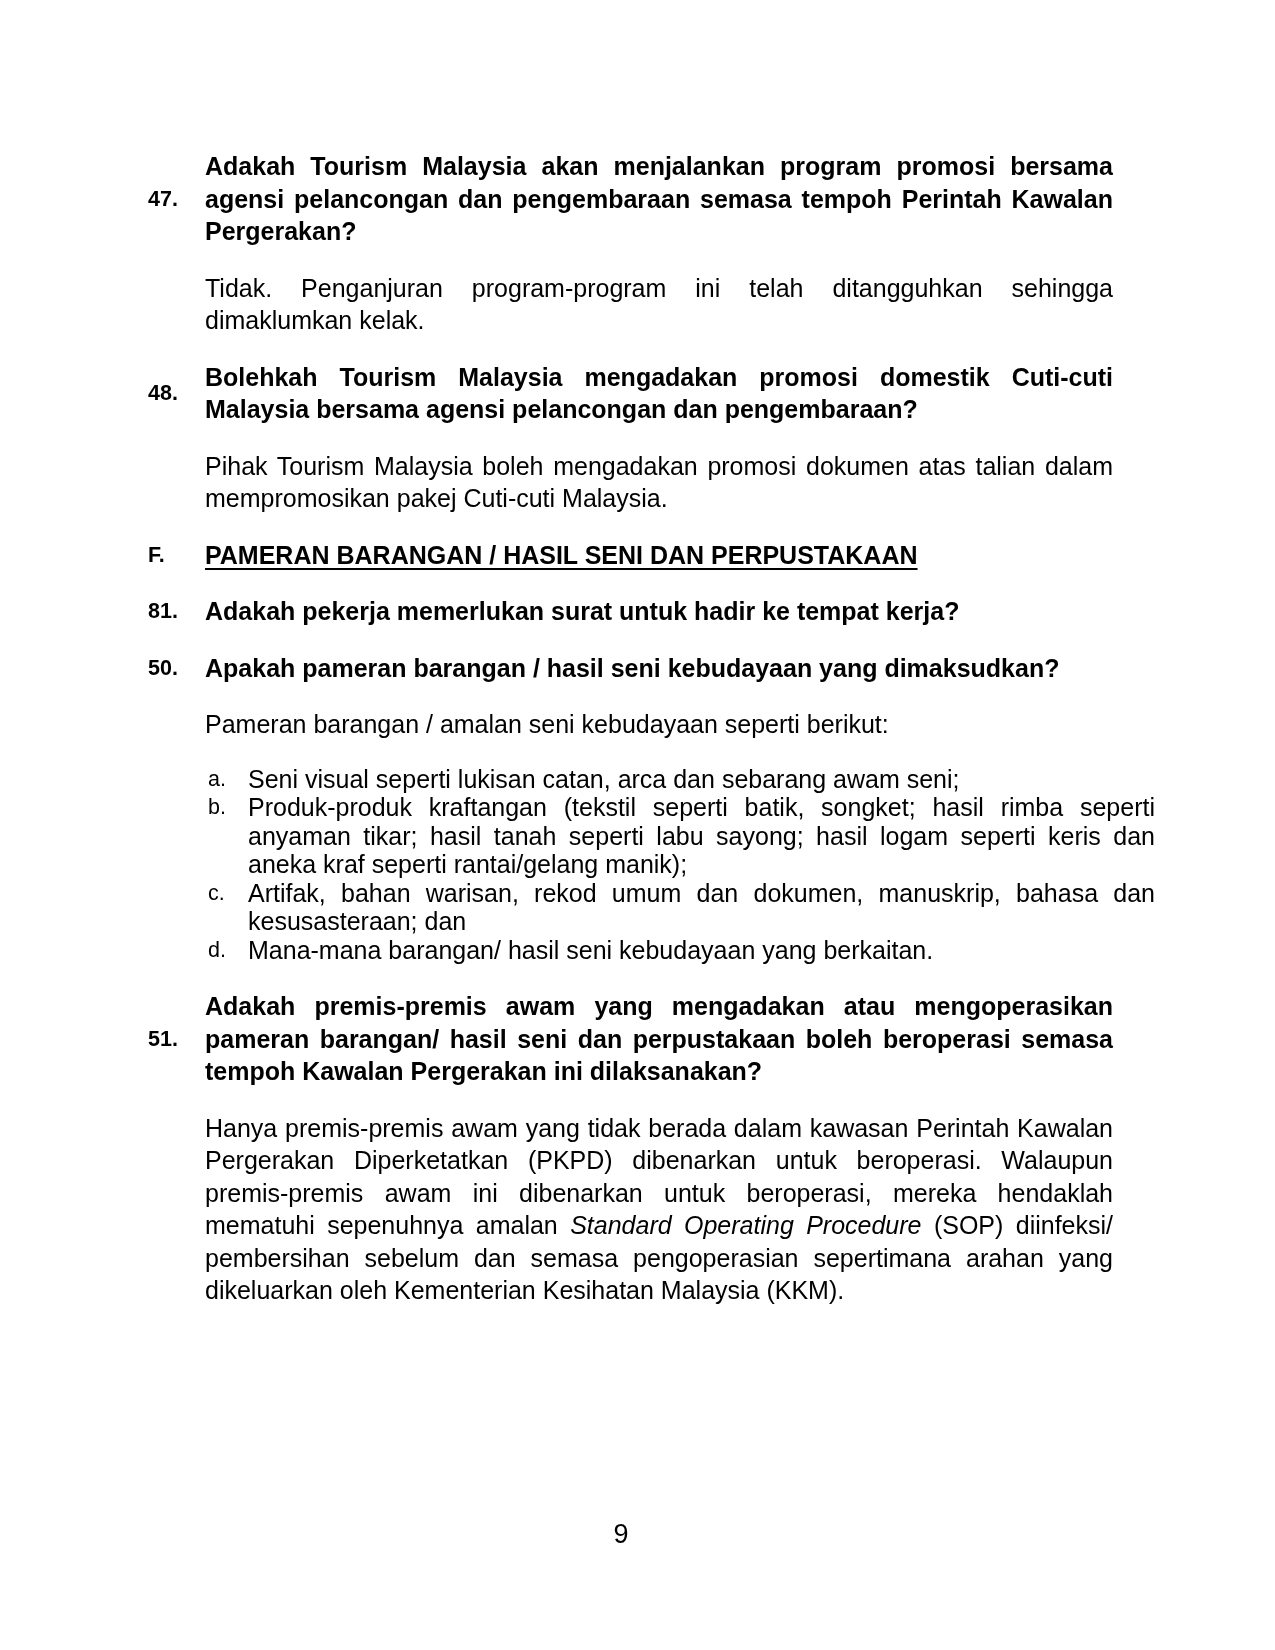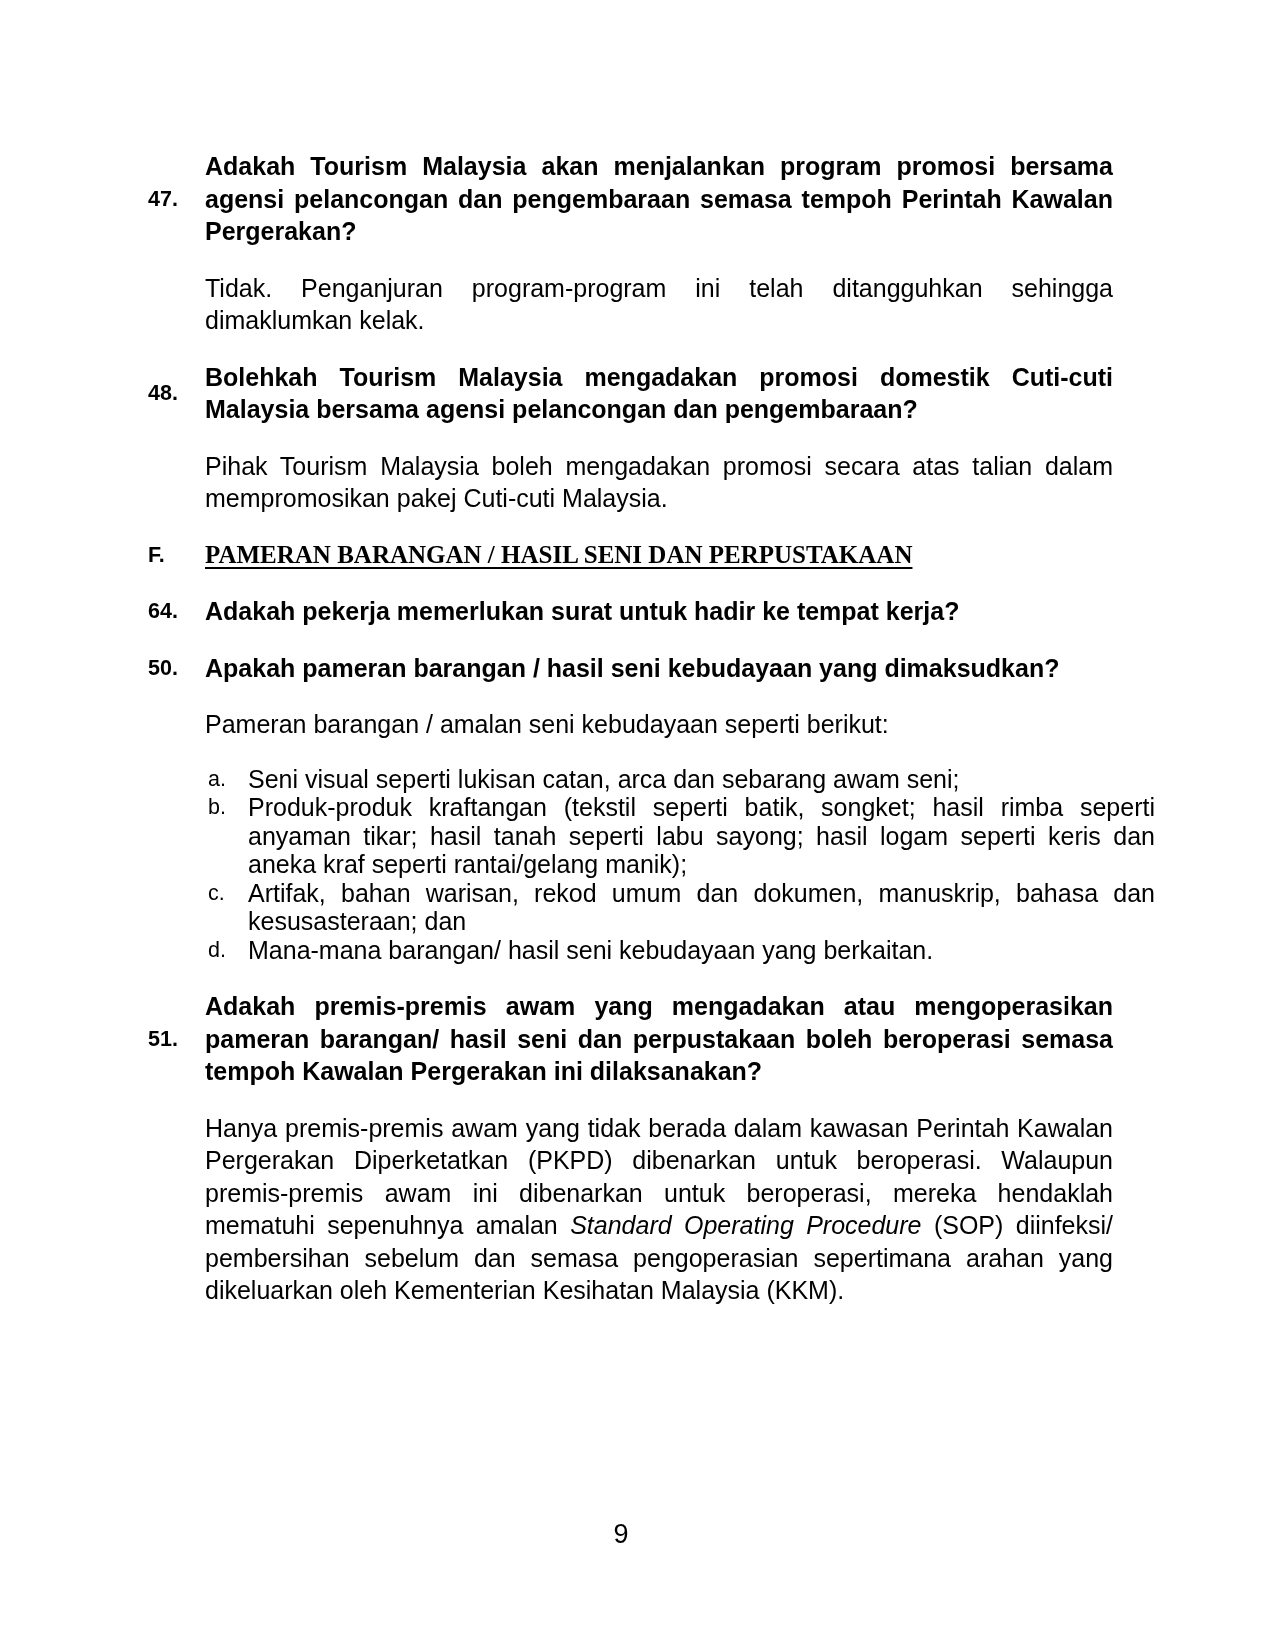--- a/index.html
+++ b/index.html
@@ -42,21 +42,20 @@
   }
   .q .para { font-weight: bold; }
   .block { margin-bottom: 24px; }
   .section-head { margin-top: 20px; }
   .section-head .para {
     font-weight: bold;
     text-decoration: underline;
     text-decoration-thickness: 2px;
     text-underline-offset: 4px;
     text-align: left;
-    font-family: Liberation Serif, serif;
   }
   .sublist {
     margin-left: 60px;
     margin-bottom: 26px;
     margin-top: 2px;
   }
   .sublist .row { align-items: flex-start; }
   .marker {
     width: 40px;
     flex: none;
@@ -95,32 +94,32 @@
       </div>
     </div>
 
     <div>
       <div class="row q block">
         <div class="num">48.</div>
         <p class="para">Bolehkah Tourism Malaysia mengadakan promosi domestik Cuti-cuti Malaysia bersama agensi pelancongan dan pengembaraan?</p>
       </div>
       <div class="row block">
         <div class="num"></div>
-        <p class="para">Pihak Tourism Malaysia boleh mengadakan promosi secara atas talian dalam mempromosikan pakej Cuti-cuti Malaysia.</p>
+        <p class="para">Pihak Tourism Malaysia boleh mengadakan promosi dokumen atas talian dalam mempromosikan pakej Cuti-cuti Malaysia.</p>
       </div>
     </div>
 
     <div class="row block section-head">
       <div class="num">F.</div>
       <p class="para">PAMERAN BARANGAN / HASIL SENI DAN PERPUSTAKAAN</p>
     </div>
 
     <div>
       <div class="row q block">
-        <div class="num">64.</div>
+        <div class="num">81.</div>
         <p class="para">Adakah pekerja memerlukan surat untuk hadir ke tempat kerja?</p>
       </div>
     </div>
 
     <div>
       <div class="row q block">
         <div class="num">50.</div>
         <p class="para">Apakah pameran barangan / hasil seni kebudayaan yang dimaksudkan?</p>
       </div>
       <div class="row block">

